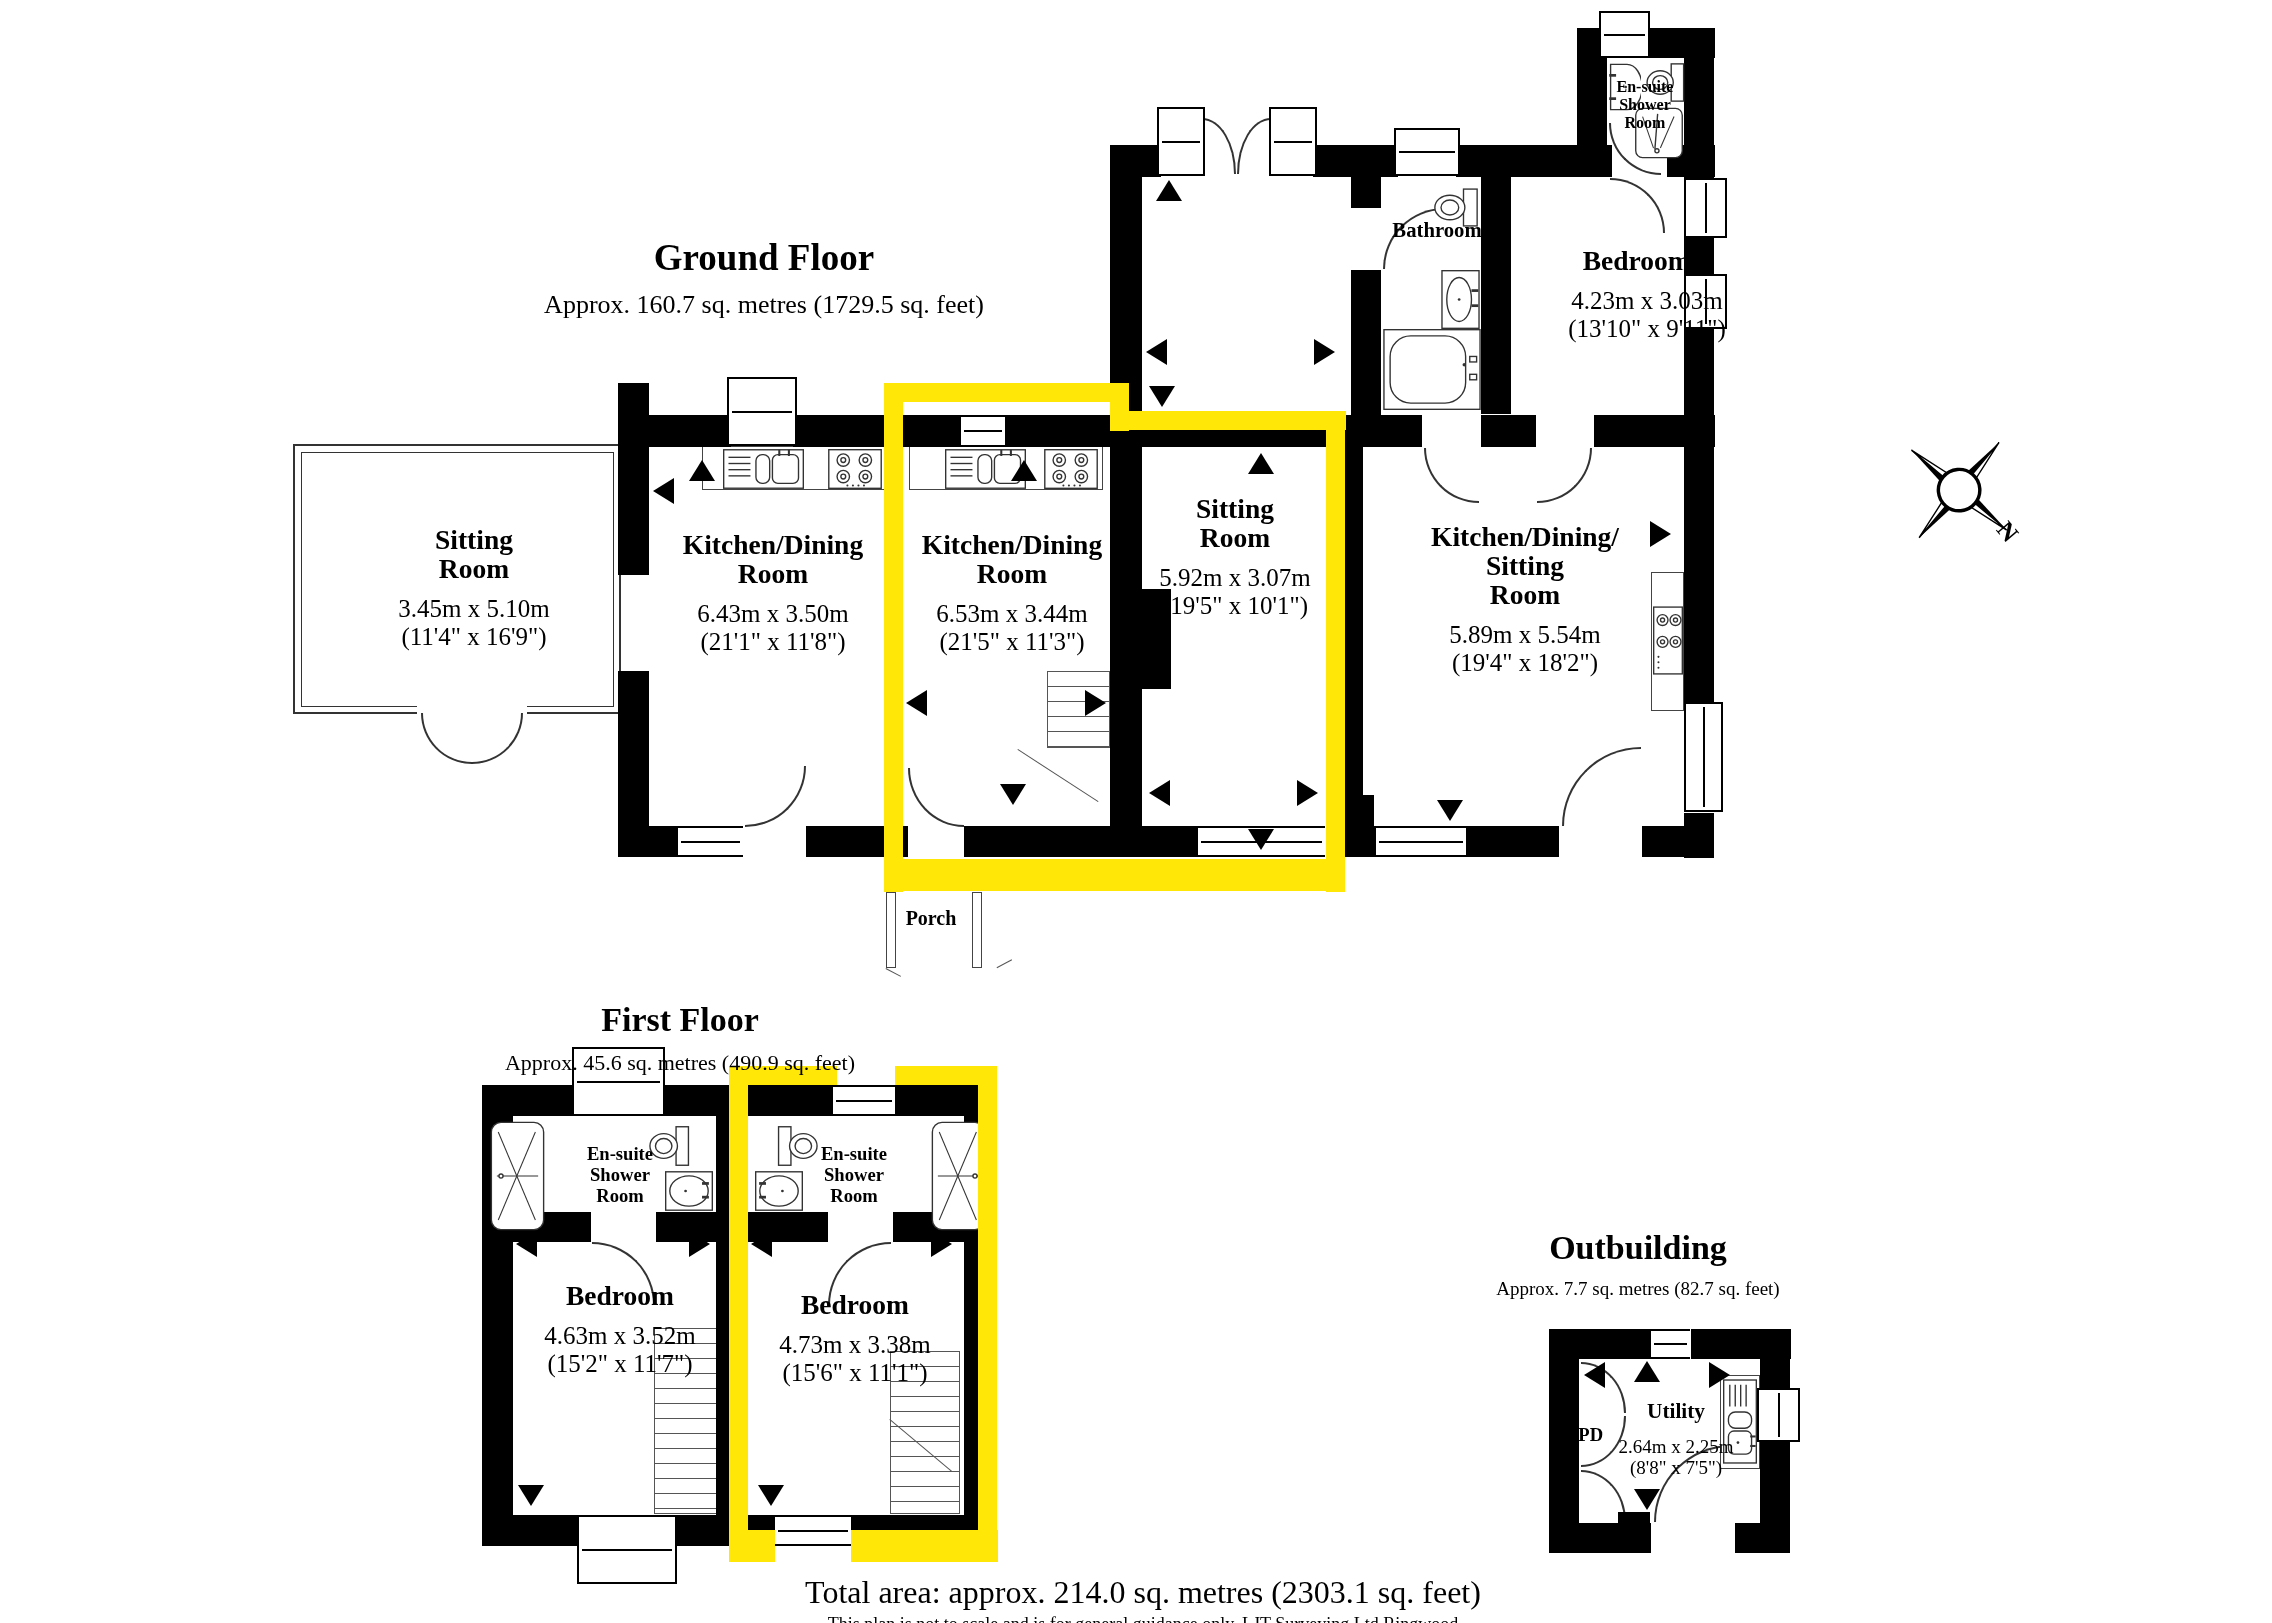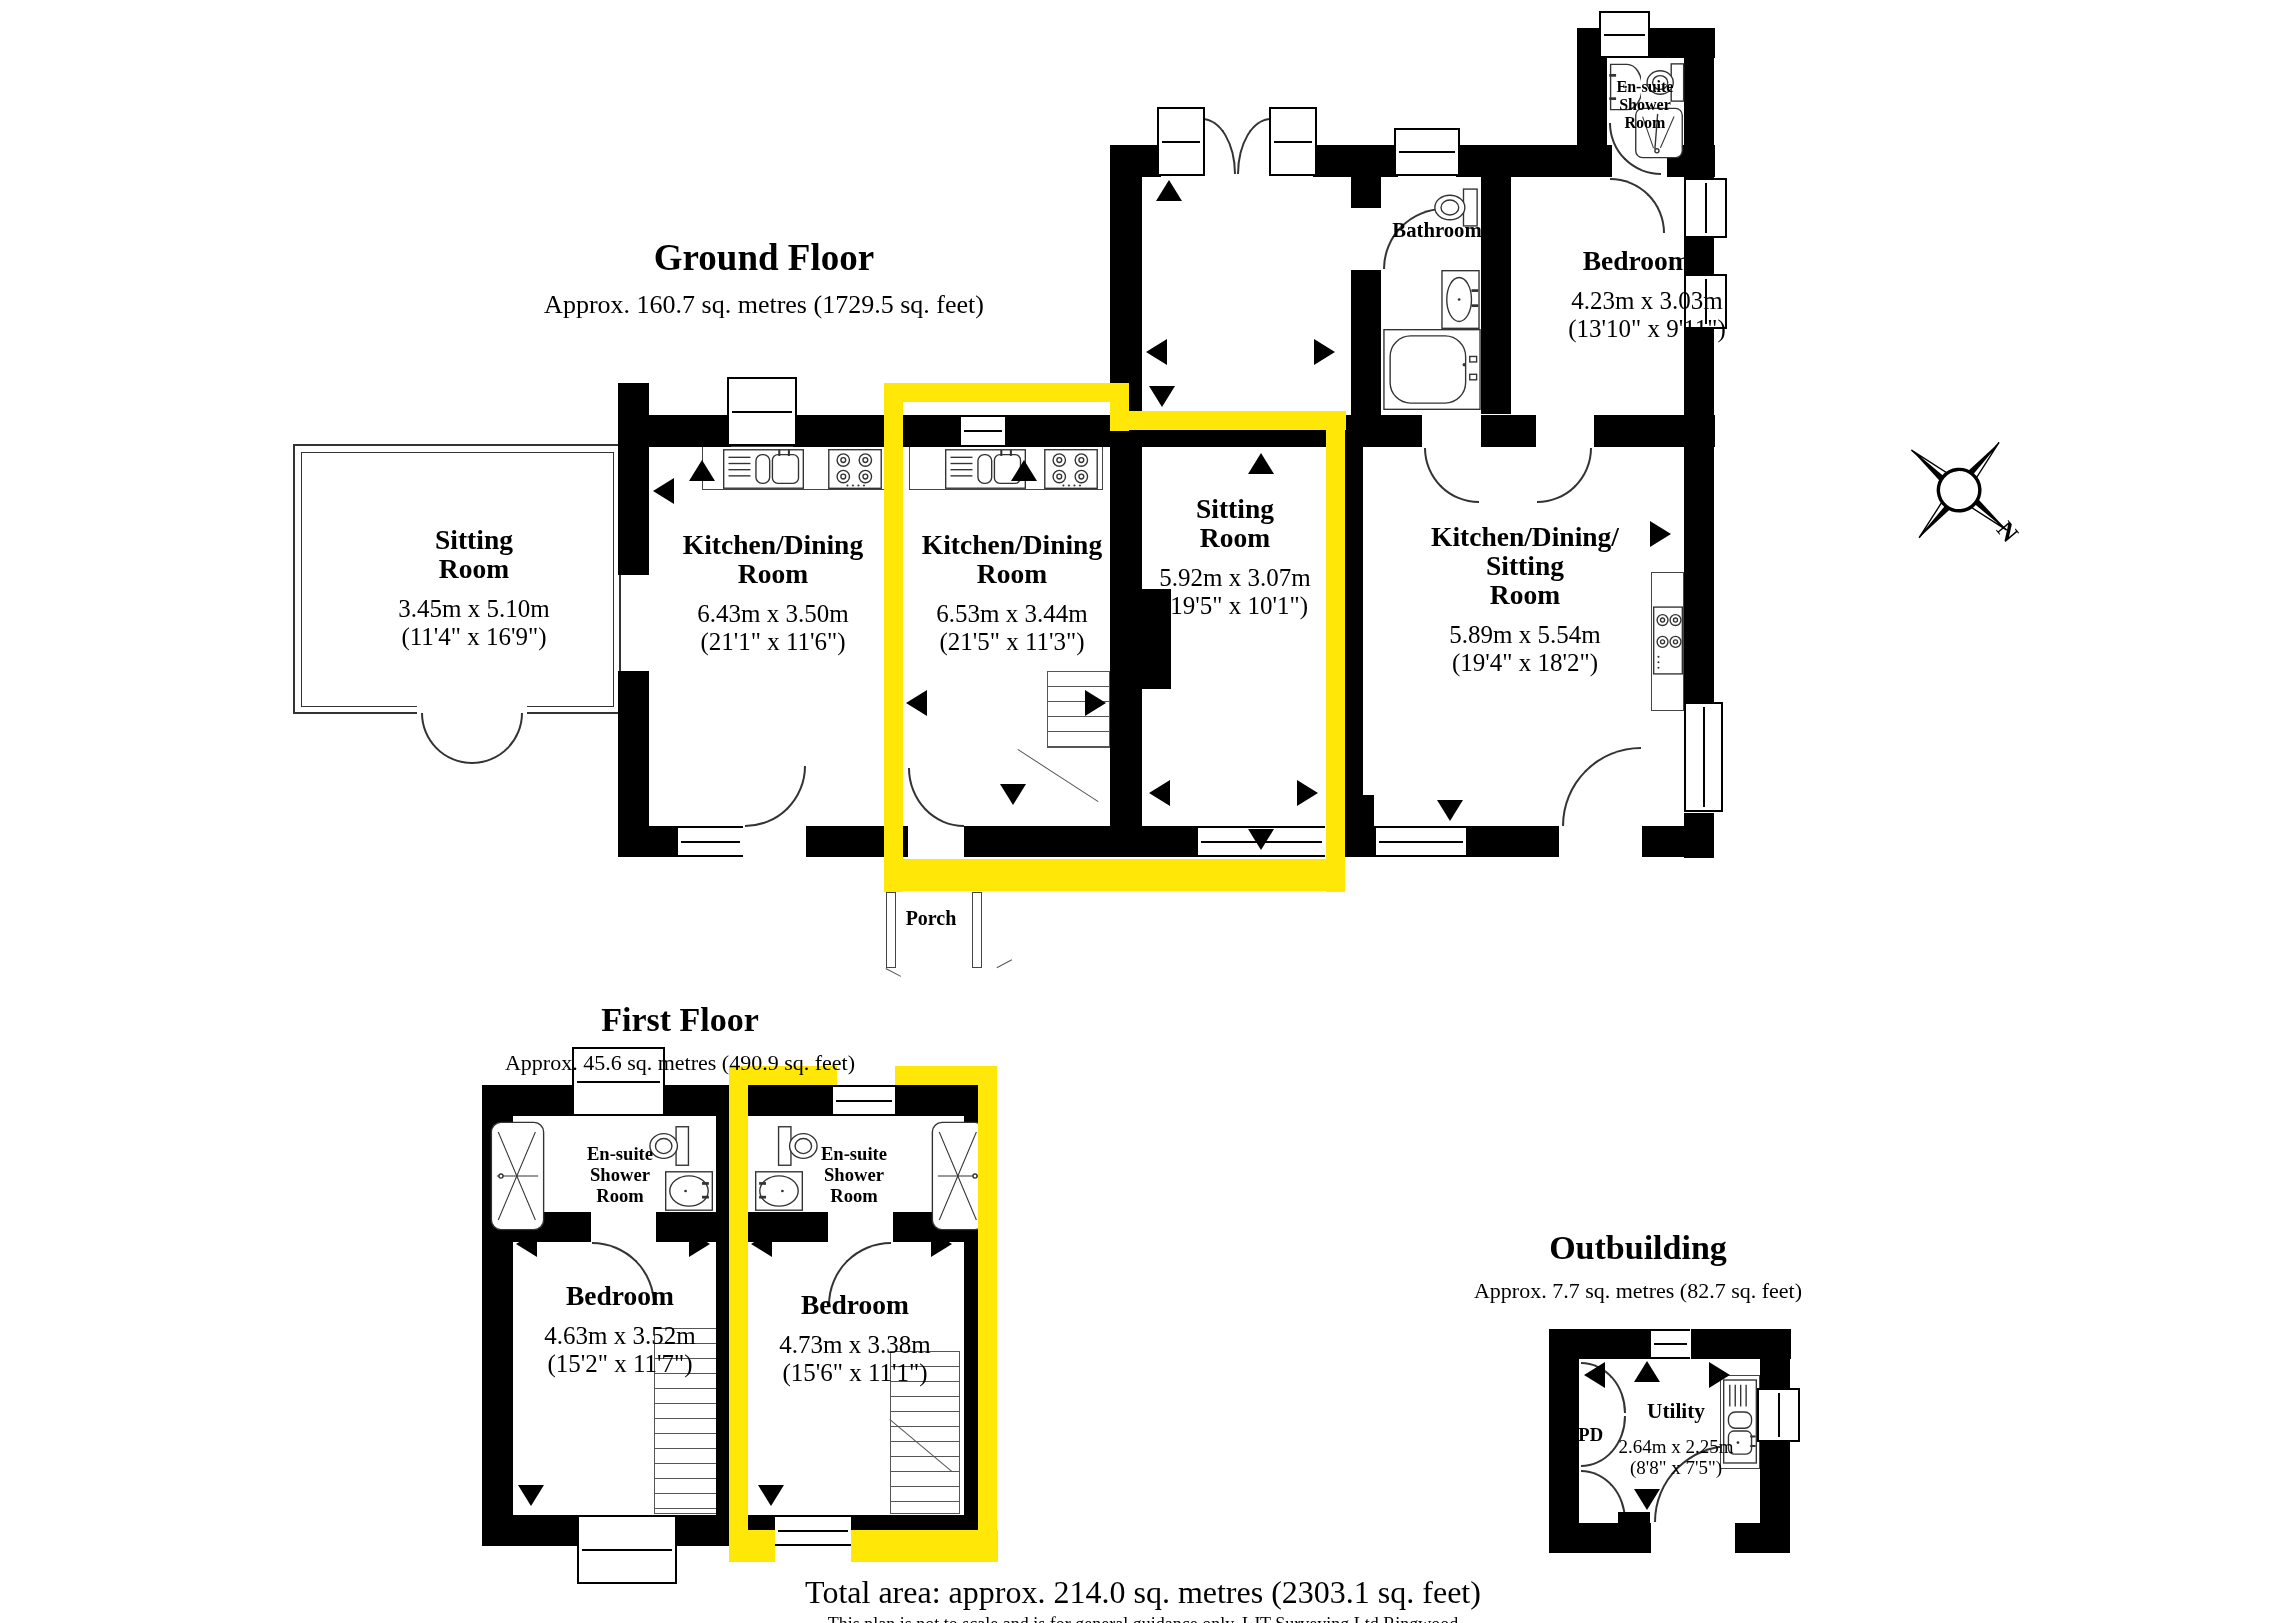--- a/index.html
+++ b/index.html
@@ -44,21 +44,21 @@
   <div class="lbl" style="left:764px;top:227px">
     <div class="title">Ground Floor</div>
     <div class="subtitle">Approx. 160.7 sq. metres (1729.5 sq. feet)</div>
   </div>
   <div class="lbl" style="left:680px;top:990px">
     <div class="title" style="font-size:34px">First Floor</div>
     <div class="subtitle" style="font-size:22px">Approx. 45.6 sq. metres (490.9 sq. feet)</div>
   </div>
   <div class="lbl" style="left:1638px;top:1218px">
     <div class="title" style="font-size:34px">Outbuilding</div>
-    <div class="subtitle" style="font-size:22px">Approx. 7.7 sq. metres (82.7 sq. feet)</div>
+    <div class="subtitle" style="font-size:19px">Approx. 7.7 sq. metres (82.7 sq. feet)</div>
   </div>
 
   <div class="glass" style="left:293px;top:444px;width:328px;height:270px">
     <div class="glass-in"></div>
   </div>
   <div style="position:absolute;left:417px;top:701px;width:110px;height:22px;background:#fff;z-index:6"></div>
   <div class="arc arc-bl" style="left:421px;top:713px;width:51px;height:51px;z-index:7"></div>
   <div class="arc arc-br" style="left:472px;top:713px;width:51px;height:51px;z-index:7"></div>
 
   <div class="w" style="left:618px;top:415px;width:113px;height:32px"></div>
@@ -296,21 +296,21 @@
   <div class="lbl" style="left:474px;top:513px">
     <div class="nm">Sitting
 Room</div>
     <div class="dm">3.45m x 5.10m
 (11'4" x 16'9")</div>
   </div>
   <div class="lbl" style="left:773px;top:518px">
     <div class="nm">Kitchen/Dining
 Room</div>
     <div class="dm">6.43m x 3.50m
-(21'1" x 11'6")</div>
+(21'1" x 11'8")</div>
   </div>
   <div class="lbl" style="left:1012px;top:518px">
     <div class="nm">Kitchen/Dining
 Room</div>
     <div class="dm">6.53m x 3.44m
 (21'5" x 11'3")</div>
   </div>
   <div class="lbl" style="left:1235px;top:482px">
     <div class="nm">Sitting
 Room</div>

